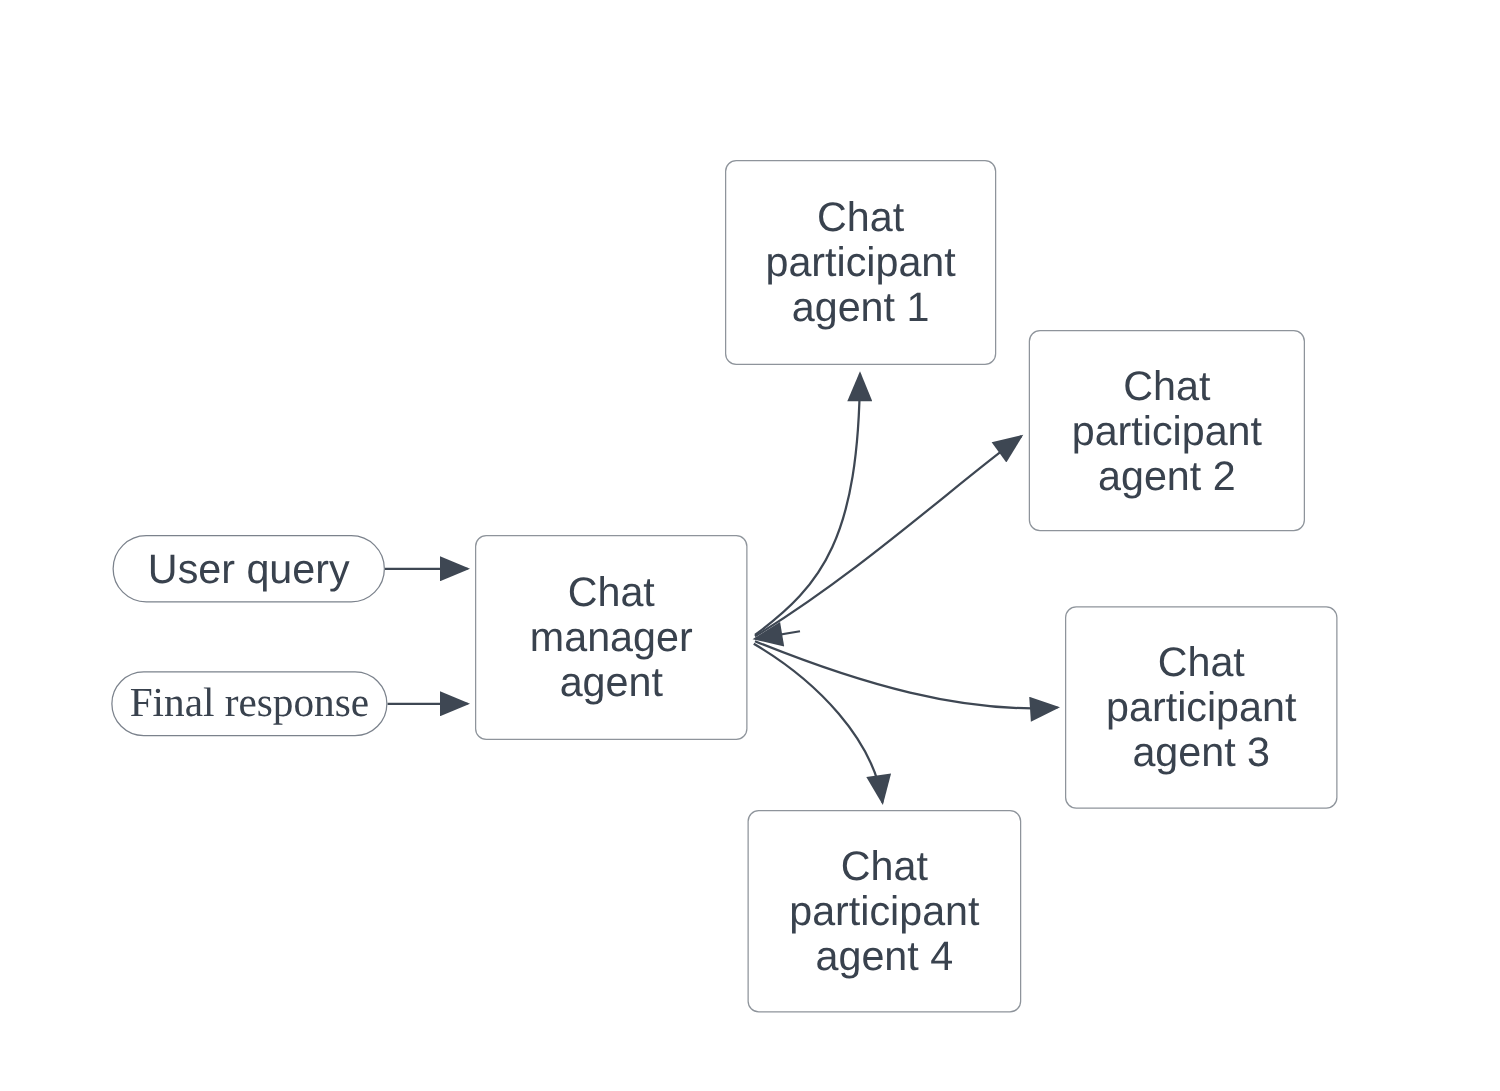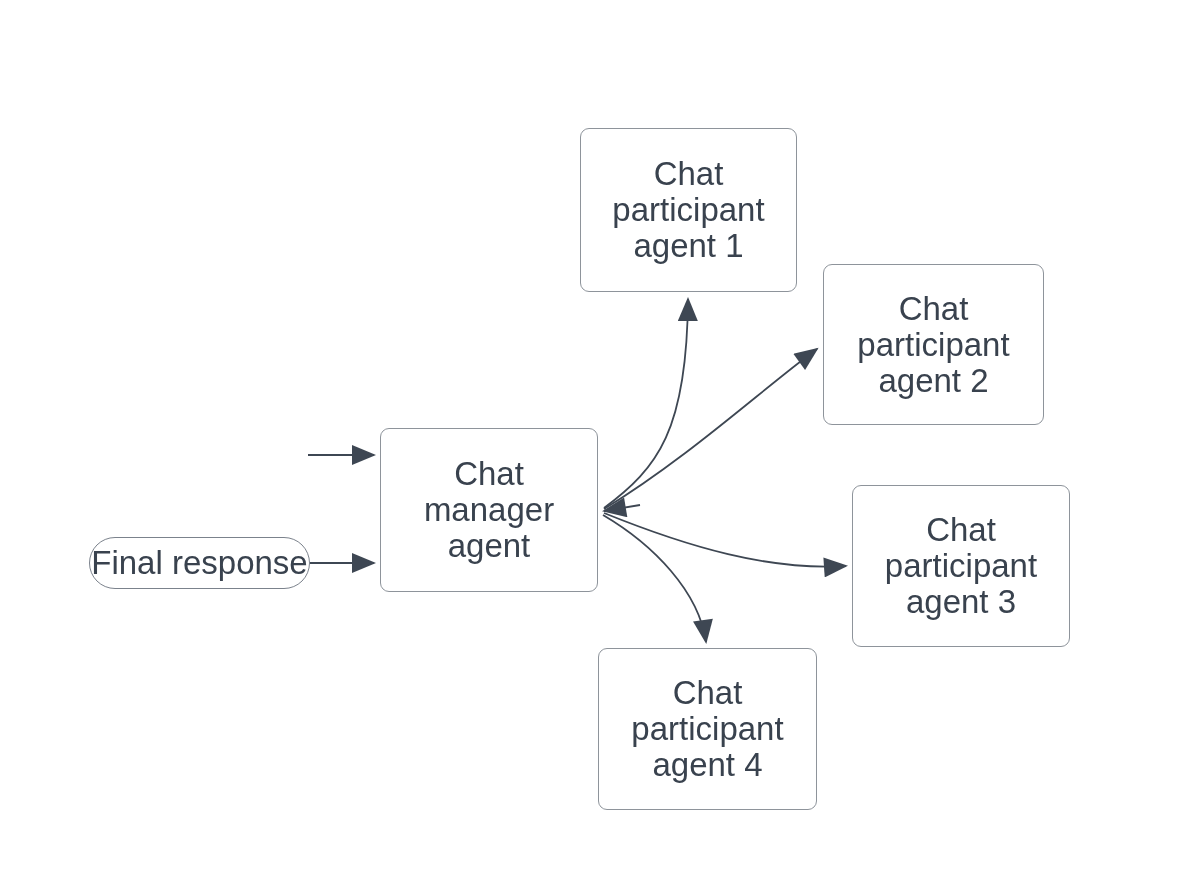--- a/index.html
+++ b/index.html
@@ -39,21 +39,21 @@
   .node.rect {
     border: 1.6px solid var(--box-border, #8e949b);
     border-radius: 9px;
   }
   .node.pill {
     border: 1.6px solid var(--pill-border, #7b828c);
     border-radius: 28px;
   }
   
   #node-user-query     { left:  90px; top: 428px; width: 218px; height:  54px; }
-  #node-final-response { left:  89px; top: 537px; width: 221px; height:  52px; }
+  #node-final-response { left:  89px; top: 537px; width: 221px; height:  52px; font-family: Liberation Serif, serif; }
   #node-chat-manager   { left: 380px; top: 428px; width: 218px; height: 164px; }
   #node-agent-1        { left: 580px; top: 128px; width: 217px; height: 164px; }
   #node-agent-2        { left: 823px; top: 264px; width: 221px; height: 161px; }
   #node-agent-3        { left: 852px; top: 485px; width: 218px; height: 162px; }
   #node-agent-4        { left: 598px; top: 648px; width: 219px; height: 162px; }
 </style>
 </head>
 <body>
 
 <div id="canvas">
@@ -69,20 +69,23 @@
     <path class="edge" d="M 310 563 L 374 563" marker-end="url(#ah)"></path>
 
     <path class="edge" d="M 604 508 C 658 468, 687 430, 688 299" marker-end="url(#ah)"></path>
     <path class="edge" d="M 604 509 C 688 458, 766 386, 817 349" marker-end="url(#ah)"></path>
     <path class="edge" d="M 604 513 C 688 547, 770 571, 846 566" marker-end="url(#ah)"></path>
     <path class="edge" d="M 603 515 C 654 545, 699 592, 706 642" marker-end="url(#ah)"></path>
 
     <path class="edge" d="M 640 505 L 604 511" marker-end="url(#ah)"></path>
   </svg>
 
+  <div class="node pill" id="node-user-query">
+    <span>User query</span>
+  </div>
 
   <div class="node pill" id="node-final-response">
     <span>Final response</span>
   </div>
 
   <div class="node rect" id="node-chat-manager">
     <span>Chat
 manager
 agent</span>
   </div>

